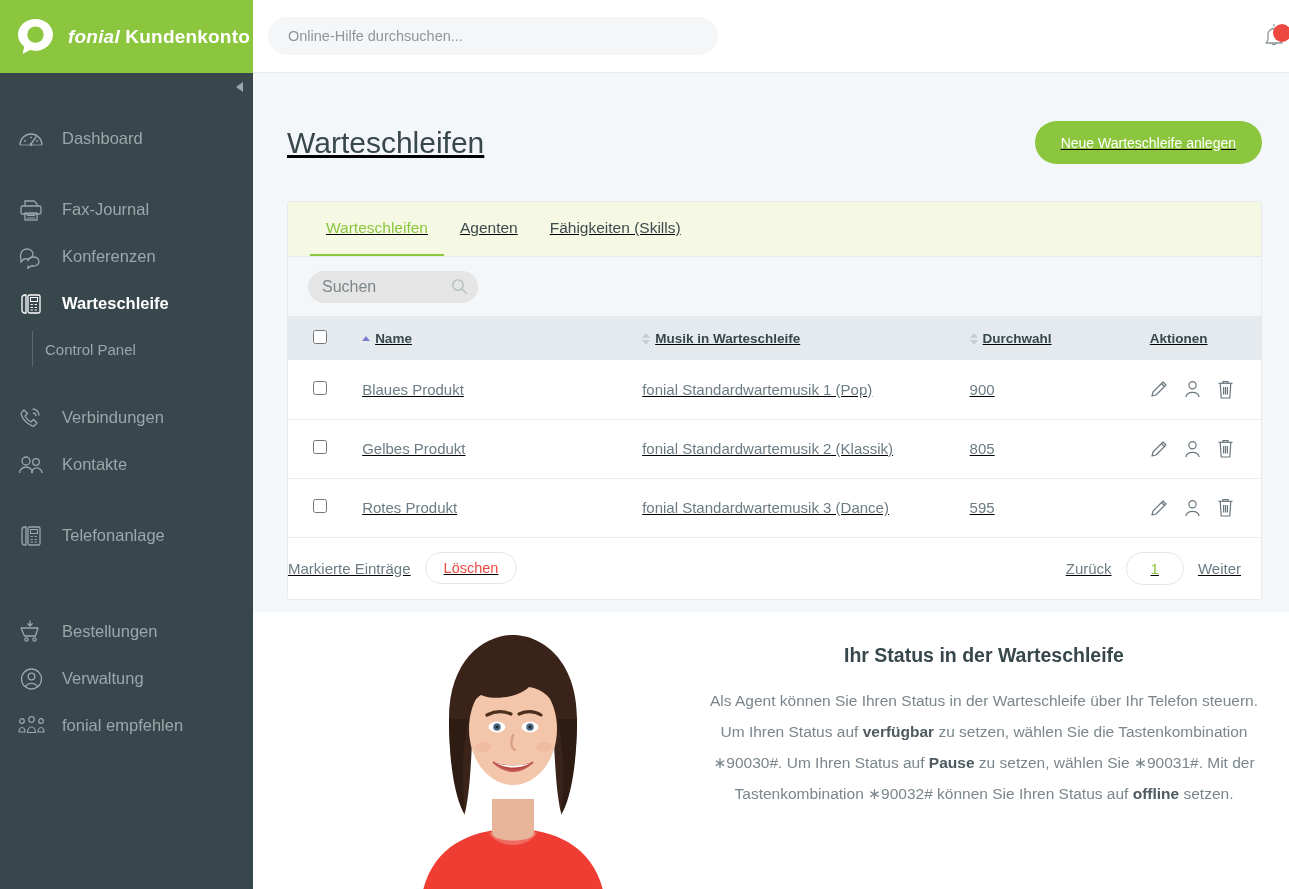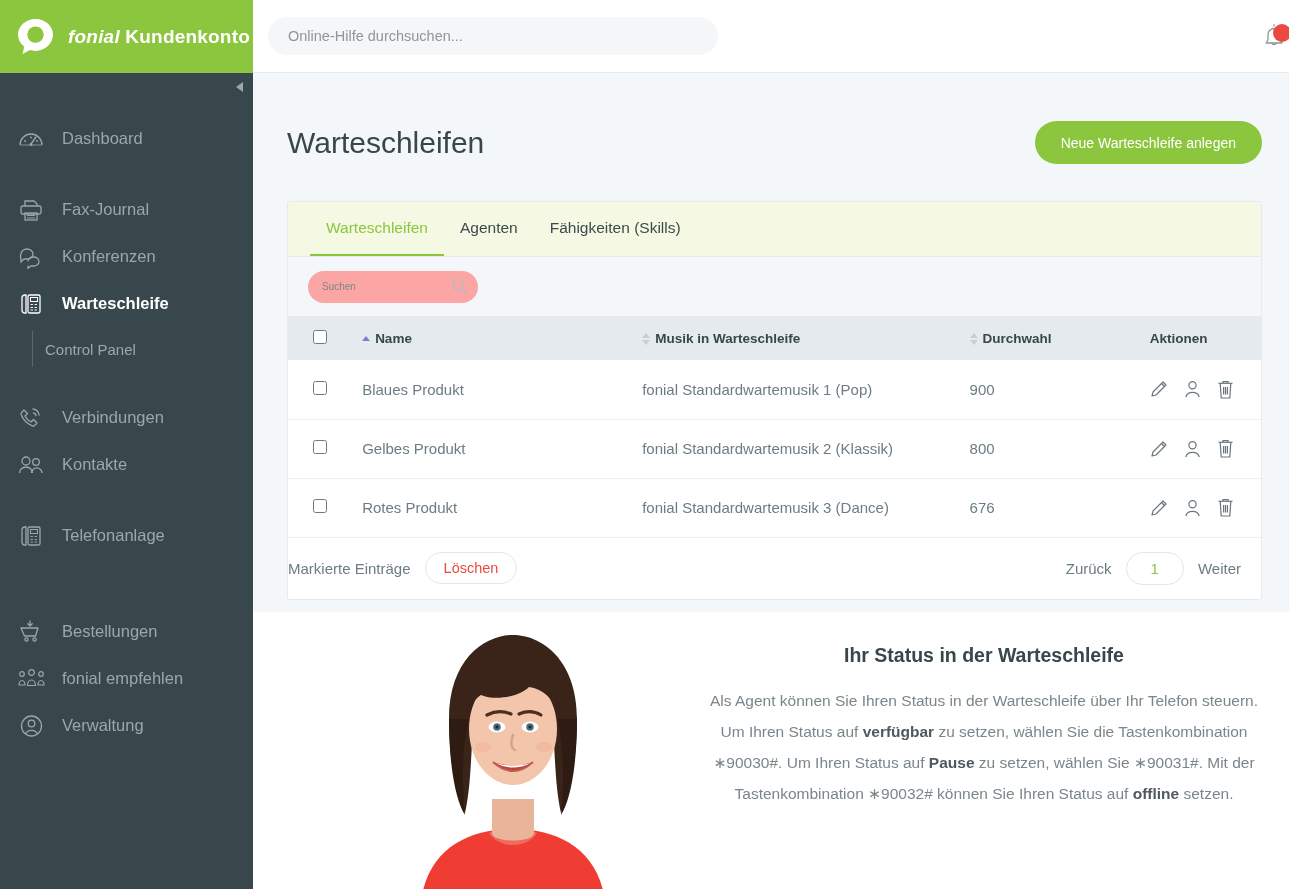--- a/index.html
+++ b/index.html
@@ -79,21 +79,21 @@
   .bell-wrap {
     position: absolute; right: -2px; top: 20px;
     width: 34px; height: 34px;
   }
   .bell-badge {
     position: absolute; right: 0px; top: 4px;
     width: 18px; height: 18px; border-radius: 50%;
     background: #ec4a41;
   }
 
-  .content { flex: 1; overflow: hidden; }
+  .content { flex: 1; overflow: hidden; text-decoration: underline; }
 
   .page-head {
     display: flex; align-items: center; justify-content: space-between;
     padding: 48px 27px 0 34px;
   }
   .page-title { font-size: 30px; color: #37474c; font-weight: normal; }
   .primary-btn {
     background: #8cc63e; color: #fff; border: none; border-radius: 22px;
     padding: 0 26px; height: 43px; font-size: 14px; cursor: pointer;
     font-family: "Liberation Sans", sans-serif;
@@ -111,21 +111,21 @@
     display: flex; align-items: center; padding: 0 16px;
     font-size: 15.5px; color: #3d4a4f; cursor: pointer;
     border-bottom: 2px solid transparent; position: relative;
   }
   .tab.active { color: #8cc63e; border-bottom-color: #8cc63e; }
 
   .searchrow { background: #f4f7f9; height: 60px; display: flex; align-items: center; padding-left: 20px; border-bottom: 1px solid #e6eaed; }
   .searchbox { position: relative; width: 170px; height: 32px; }
   .searchbox input {
     width: 100%; height: 100%; border: none; border-radius: 16px;
-    background: #fca5a5; padding: 0 32px 0 14px; font-size: 10px; color: #4b5559;
+    background: #e5e5e5; padding: 0 32px 0 14px; font-size: 16px; color: #4b5559;
     outline: none; font-family: "Liberation Sans", sans-serif;
   }
   .searchbox input::placeholder { color: #7d868b; }
   .searchbox .mag { position: absolute; right: 10px; top: 7px; pointer-events: none; }
 
   table.qtable { width: 100%; border-collapse: collapse; table-layout: fixed; }
   table.qtable thead tr { background: #e4eaed; }
   table.qtable th {
     text-align: left; font-size: 13.5px; color: #37474c; font-weight: bold;
     padding: 12px 0; height: 43px; vertical-align: middle;
@@ -309,41 +309,41 @@
             <path d="M12 1 v5 m0 0 l-2.2-2.2 M12 6 l2.2-2.2" stroke-linecap="round"></path>
             <circle cx="8.5" cy="19.5" r="1.6"></circle>
               <circle cx="16.5" cy="19.5" r="1.6"></circle>
           </svg>
         </span>
         <span>Bestellungen</span>
       </div>
 
       <div class="nav-item">
         <span class="ico">
+          <svg width="25" height="24" viewBox="0 0 25 24" fill="none" stroke="#9ba7ab" stroke-width="1.3">
+            <circle cx="12.5" cy="12" r="10"></circle>
+            <circle cx="12.5" cy="9.5" r="3.3"></circle>
+            <path d="M6.5 20 a6.4 5.6 0 0 1 12 0"></path>
+          </svg>
+        </span>
+        <span>Verwaltung</span>
+      </div>
+
+      <div class="nav-item">
+        <span class="ico">
           <svg width="29" height="22" viewBox="0 0 29 22" fill="none" stroke="#9ba7ab" stroke-width="1.2">
             <circle cx="5" cy="6" r="2.3"></circle>
               <path d="M2 17 a3 4.5 0 0 1 6 0z"></path>
             <circle cx="14.5" cy="4.5" r="2.8"></circle>
               <path d="M10.5 17.5 a4 5.5 0 0 1 8 0z"></path>
             <circle cx="24" cy="6" r="2.3"></circle>
               <path d="M21 17 a3 4.5 0 0 1 6 0z"></path>
           </svg>
         </span>
         <span>fonial empfehlen</span>
-      </div>
-
-      <div class="nav-item">
-        <span class="ico">
-          <svg width="25" height="24" viewBox="0 0 25 24" fill="none" stroke="#9ba7ab" stroke-width="1.3">
-            <circle cx="12.5" cy="12" r="10"></circle>
-            <circle cx="12.5" cy="9.5" r="3.3"></circle>
-            <path d="M6.5 20 a6.4 5.6 0 0 1 12 0"></path>
-          </svg>
-        </span>
-        <span>Verwaltung</span>
       </div>
 
     </nav>
   </aside>
 
   <div class="right">
 
     <header class="topbar">
       <input class="help-search" type="text" placeholder="Online-Hilfe durchsuchen..." style="">
       <div class="bell-wrap">
@@ -460,21 +460,21 @@
                 </span>
               </td>
             </tr>
 
             <tr>
               <td class="col-cb">
                 <input class="cb" type="checkbox" style="">
               </td>
               <td class="col-name">Gelbes Produkt</td>
               <td class="col-music">fonial Standardwartemusik 2 (Klassik)</td>
-              <td class="col-dw">800</td>
+              <td class="col-dw">805</td>
               <td class="col-act">
                 <span class="actions">
                   <span class="act-ico">
                     <svg width="18" height="18" viewBox="0 0 18 18" fill="none" stroke="#69767d" stroke-width="1.2">
                         <path d="M2 16 l1-4 L13 2 l3 3 L6 15z" stroke-linejoin="round"></path>
                         <path d="M11.5 3.5 l3 3"></path>
                       </svg>
                   </span>
                   <span class="act-ico">
                     <svg width="17" height="18" viewBox="0 0 17 18" fill="none" stroke="#69767d" stroke-width="1.2">
@@ -493,21 +493,21 @@
                 </span>
               </td>
             </tr>
 
             <tr>
               <td class="col-cb">
                 <input class="cb" type="checkbox" style="">
               </td>
               <td class="col-name">Rotes Produkt</td>
               <td class="col-music">fonial Standardwartemusik 3 (Dance)</td>
-              <td class="col-dw">676</td>
+              <td class="col-dw">595</td>
               <td class="col-act">
                 <span class="actions">
                   <span class="act-ico">
                     <svg width="18" height="18" viewBox="0 0 18 18" fill="none" stroke="#69767d" stroke-width="1.2">
                         <path d="M2 16 l1-4 L13 2 l3 3 L6 15z" stroke-linejoin="round"></path>
                         <path d="M11.5 3.5 l3 3"></path>
                       </svg>
                   </span>
                   <span class="act-ico">
                     <svg width="17" height="18" viewBox="0 0 17 18" fill="none" stroke="#69767d" stroke-width="1.2">

